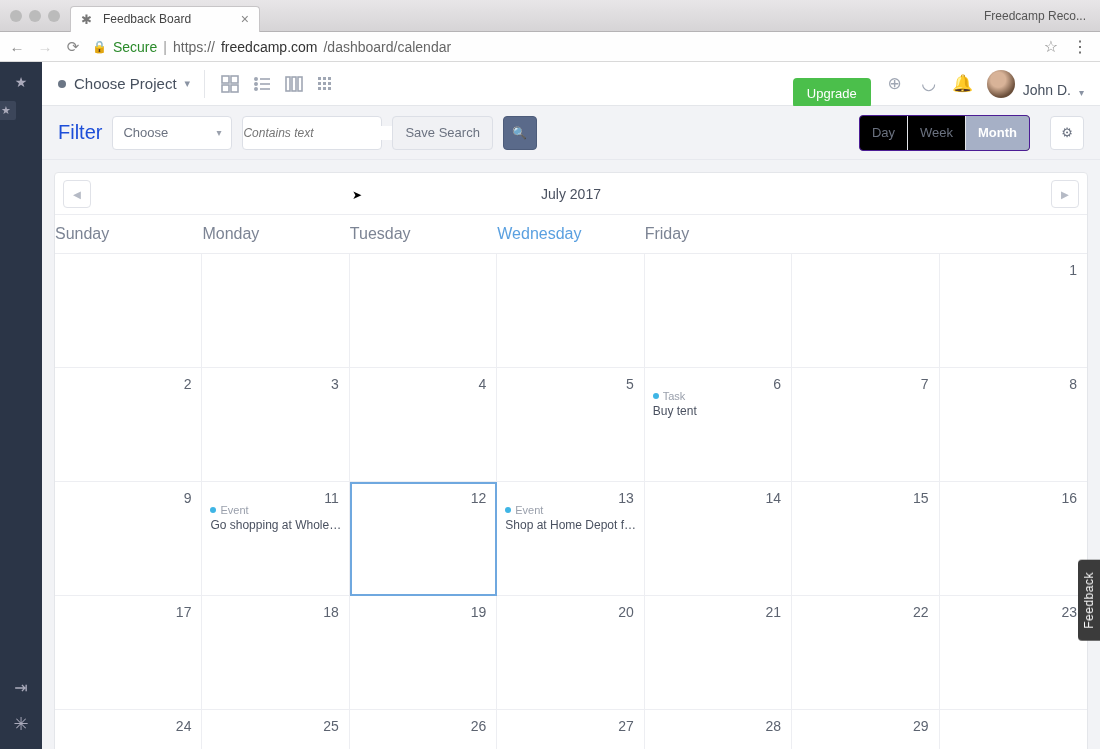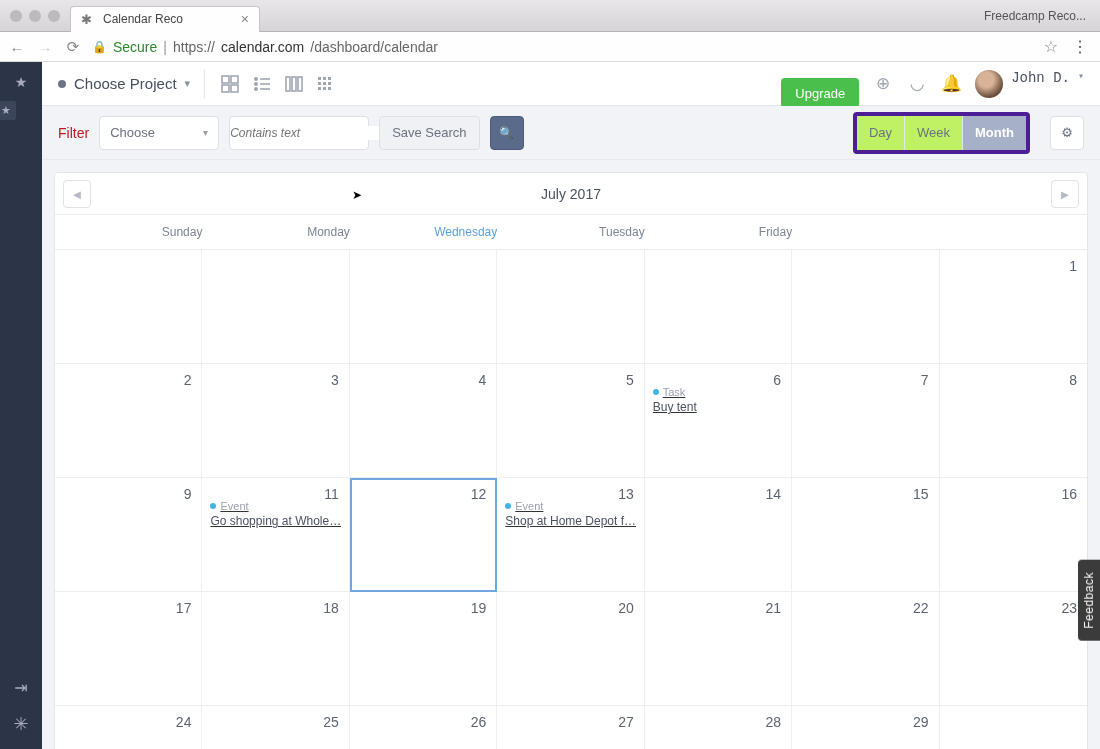--- a/index.html
+++ b/index.html
@@ -38,92 +38,92 @@
 .project-picker .dot { width: 8px; height: 8px; border-radius: 50%; background: #6b7685; }
 .project-picker .chev { font-size: 11px; color: #8a93a3; }
 .vsep { width: 1px; height: 28px; background: #e4e6ea; }
 .view-icons { display: flex; gap: 10px; color: #a0a7b4; }
 .view-icons .vicon { width: 22px; height: 22px; display: flex; align-items: center; justify-content: center; }
 .view-icons svg { width: 20px; height: 20px; }
 .topbar-right { margin-left: auto; display: flex; align-items: center; gap: 14px; }
 .upgrade-btn { background: #4bbf4b; color: #fff; border: none; border-radius: 4px; height: 30px; padding: 0 14px; font-size: 13px; font-weight: 500; cursor: pointer; margin-top: 19px; }
 .tb-icon { color: #a0a7b4; font-size: 17px; width: 20px; text-align: center; }
 .avatar { width: 28px; height: 28px; border-radius: 50%; background: radial-gradient(circle at 40% 35%, #d8b398 30%, #6a4e3a 70%); }
-.user { display: flex; align-items: flex-start; gap: 8px; color: #47505e; font-size: 14px; font-family: Liberation Mono, monospace; }
+.user { display: flex; align-items: flex-end; gap: 8px; color: #47505e; font-size: 14px; }
 .user .chev { font-size: 10px; color: #8a93a3; }
 
 .filterbar { height: 54px; background: #f2f3f6; border-bottom: 1px solid #e7e9ee; display: flex; align-items: center; padding: 0 16px; gap: 10px; }
-.filter-label { color: #b91c1c; font-size: 14px; text-align: right; }
+.filter-label { color: #1d4ed8; font-size: 20px; text-align: right; }
 .choose-dd { background: #fff; border: 1px solid #dcdfe6; border-radius: 4px; height: 34px; min-width: 120px; display: flex; align-items: center; justify-content: space-between; padding: 0 10px; color: #6b7280; font-size: 13px; }
 .search-box { background: #fff; border: 1px solid #dcdfe6; border-radius: 4px; height: 34px; width: 140px; display: flex; align-items: center; padding: 0 0; color: #b8bcc5; }
 .search-box input { border: none; outline: none; flex: 1; font-size: 12px; font-style: italic; color: #888; }
 .search-box .sico { font-size: 13px; }
 .save-search { background: #f0f1f4; border: 1px solid #dcdfe6; border-radius: 4px; height: 34px; padding: 0 12px; color: #6b7280; font-size: 13px; }
 .search-icon-btn { background: #5a6a8a; border: 1px solid #4d5c7a; border-radius: 4px; height: 34px; width: 34px; display: flex; align-items: center; justify-content: center; color: #fff; font-size: 12px; }
-.view-switch { margin-left: auto; display: flex; border: 4px solid #4c1d95; border-radius: 4px; overflow: hidden; background: #bef264; }
+.view-switch { margin-left: auto; display: flex; border: 1px solid #4c1d95; border-radius: 4px; overflow: hidden; background: #000000; }
 .view-switch button { border: none; background: transparent; height: 34px; padding: 0 12px; font-size: 13px; color: #6b7280; border-right: 1px solid #e4e6ea; }
 .view-switch button:last-child { border-right: none; font-weight: bold; }
 .view-switch button.active { background: #a6b0c6; color: #fff; }
 .gear-btn { background: #fff; border: 1px solid #dcdfe6; border-radius: 4px; height: 34px; width: 34px; display: flex; align-items: center; justify-content: center; color: #6b7280; margin-left: 10px; }
 
 .calendar-wrap { flex: 1; padding: 12px; overflow: auto; }
 .calendar { background: #fff; border: 1px solid #e4e6ea; border-radius: 4px; }
 .cal-header { height: 42px; display: flex; align-items: center; justify-content: center; position: relative; border-bottom: 1px solid #ecedf1; }
 .cal-header .nav { position: absolute; top: 7px; width: 28px; height: 28px; border: 1px solid #e0e2e8; border-radius: 4px; display: flex; align-items: center; justify-content: center; color: #b5bac5; background: #fff; }
 .cal-header .nav.prev { left: 8px; }
 .cal-header .nav.next { right: 8px; }
 .cal-header .title { color: #4a5160; font-size: 14px; }
 
 .cal-days { display: grid; grid-template-columns: repeat(7, 1fr); border-bottom: 1px solid #ecedf1; }
-.cal-days .dayname { text-align: right; padding: 10px 0; font-size: 12px; color: #7c8494; }
+.cal-days .dayname { text-align: left; padding: 10px 0; font-size: 16px; color: #7c8494; }
 .cal-days .dayname.today { color: #5aa0e0; }
 
 .cal-grid { display: grid; grid-template-columns: repeat(7, 1fr); grid-auto-rows: 114px; }
 .cal-cell { border-right: 1px solid #edeef2; border-bottom: 1px solid #edeef2; position: relative; padding: 6px 8px; }
 .cal-cell:nth-child(7n) { border-right: none; }
 .cal-cell .num { position: absolute; top: 8px; right: 10px; font-size: 14px; color: #5c6370; }
 .cal-cell.other .num { color: #c4c8d0; }
 .cal-cell.today { outline: 2px solid #6fa8df; outline-offset: -2px; }
-.event { margin-top: 22px; font-size: 11px; text-decoration: underline; }
+.event { margin-top: 22px; font-size: 11px; }
 .event .etype { color: #9aa0ac; display: flex; align-items: center; gap: 4px; }
 .event .edot { width: 6px; height: 6px; border-radius: 50%; background: #3fb5e5; display: inline-block; }
 .event .etitle { color: #4a5160; font-size: 12px; margin-top: 2px; white-space: nowrap; overflow: hidden; text-overflow: ellipsis; max-width: 100%; }
 .event.shifted { position: absolute; left: -2px; top: 0; padding-left: 10px; }
 
 .feedback-tab { position: fixed; right: 0; top: 560px; background: #3b3b3b; color: #fff; writing-mode: vertical-rl; transform: rotate(180deg); padding: 12px 4px; font-size: 12px; border-radius: 0 4px 4px 0; letter-spacing: 0.5px; }
 
 .cursor { position: absolute; left: 352px; top: 188px; font-size: 12px; color: #000; pointer-events: none; }
 </style>
 </head>
 <body>
 
 <div class="browser-chrome">
   <div class="traffic-lights">
     <div class="tl"></div>
     <div class="tl"></div>
     <div class="tl"></div>
   </div>
   <div class="tab">
     <span class="favicon">✱</span>
-    <span class="title">Calendar Reco</span>
+    <span class="title">Feedback Board</span>
     <span class="close">×</span>
   </div>
   <div class="chrome-right">Freedcamp Reco...</div>
 </div>
 
 <div class="addr-bar">
   <span class="nav-ico">←</span>
   <span class="nav-ico" style="opacity:.4">→</span>
   <span class="nav-ico">⟳</span>
   <div class="addr">
     <span class="lock">🔒</span>
     <span class="secure">Secure</span>
     <span style="color:#999">|</span>
     <span style="color:#666">https://</span>
-      <span class="url-host">calendar.com</span>
+      <span class="url-host">freedcamp.com</span>
       <span class="url-path">/dashboard/calendar</span>
     <span class="star">☆</span>
   </div>
   <span class="menu-dots">⋮</span>
 </div>
 
 <div class="app">
   <div class="leftrail">
     <span class="star-ico">★</span>
     <div class="star-tab">★</div>
@@ -219,22 +219,22 @@
     <div class="calendar-wrap">
       <div class="calendar">
         <div class="cal-header">
           <div class="nav prev">◄</div>
           <span class="title">July 2017</span>
           <div class="nav next">►</div>
         </div>
         <div class="cal-days" id="cal-days">
             <div class="dayname">Sunday</div>
             <div class="dayname">Monday</div>
+            <div class="dayname">Tuesday</div>
             <div class="dayname today">Wednesday</div>
-            <div class="dayname">Tuesday</div>
             <div class="dayname">Friday</div>
           </div>
         <div class="cal-grid" id="cal-grid">
             <div class="cal-cell other">
               <div class="num"></div>
             </div>
             <div class="cal-cell other">
               <div class="num"></div>
             </div>
             <div class="cal-cell other">

